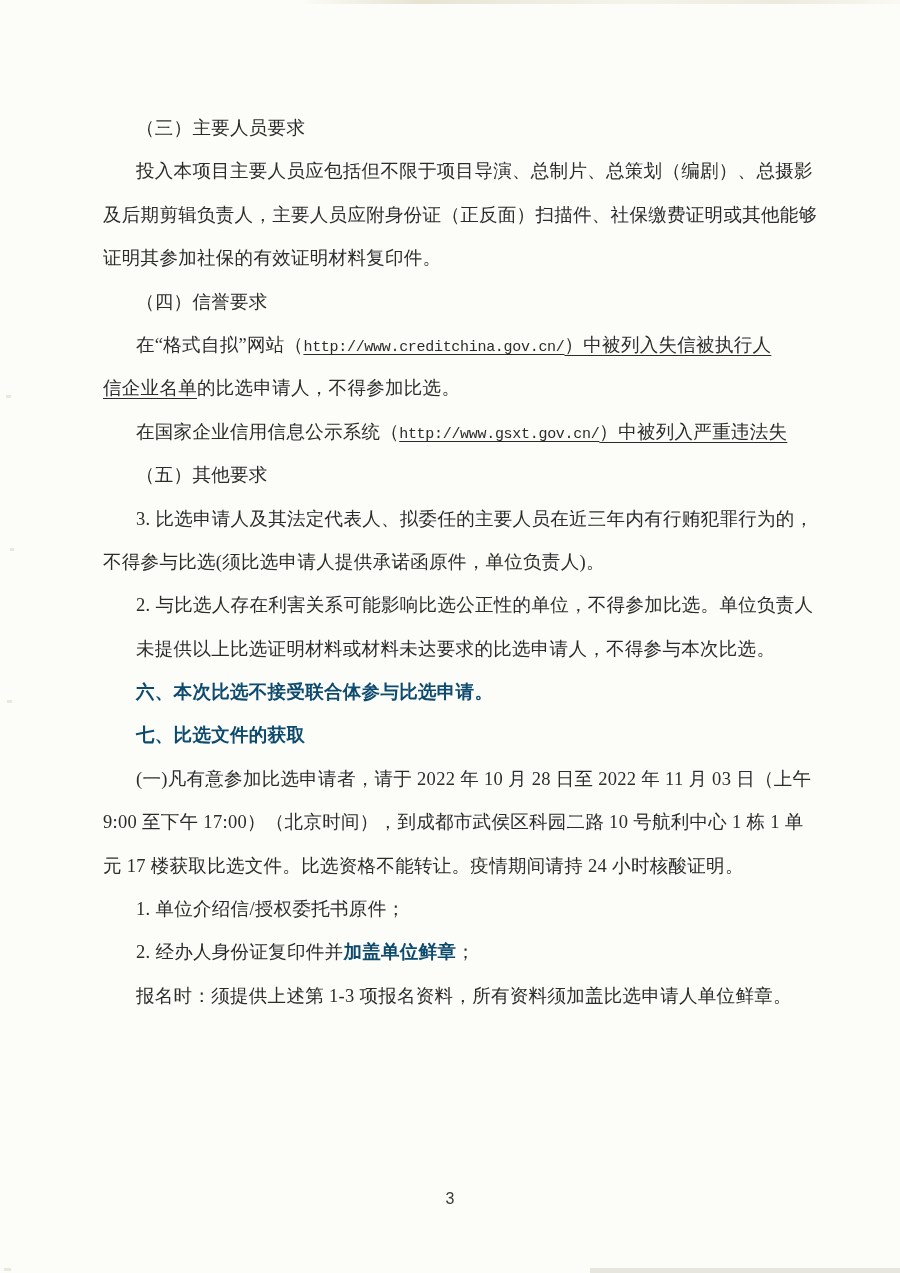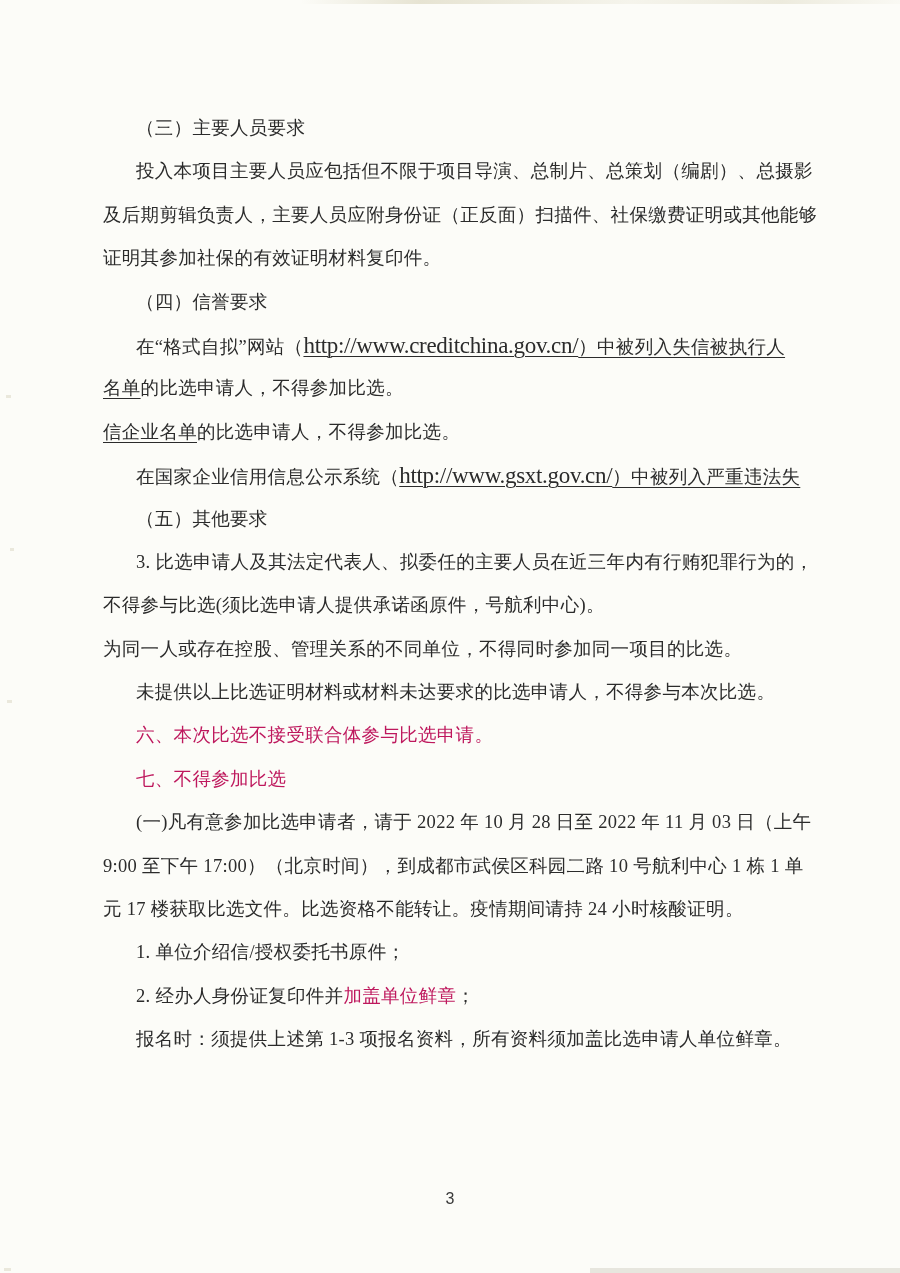--- a/index.html
+++ b/index.html
@@ -28,31 +28,31 @@
     height: 43.4px;
     line-height: 43.4px;
     font-size: 18.5px;
     letter-spacing: 0.3px;
     white-space: nowrap;
   }
   .line.indent {
     padding-left: 33px;
   }
   .seg.bold {
-    font-weight: 400;
-    color: #be185d;
+    font-weight: 700;
+    color: #0c4a6e;
   }
   .seg.underline {
     text-decoration: underline;
     text-underline-offset: 4px;
     text-decoration-thickness: 1px;
   }
   .seg.mono {
-    font-family: Liberation Serif, serif;
-    font-size: 23px;
+    font-family: Liberation Mono, monospace;
+    font-size: 15px;
     letter-spacing: -0.3px;
   }
   .seg.mono.underline {
     text-underline-offset: 3px;
   }
   .page-number {
     position: absolute;
     top: 1190px;
     left: 0;
     width: 100%;
@@ -102,30 +102,29 @@
   <div class="artifact-speck speck-3"></div>
   <div class="artifact-speck speck-4"></div>
 
   <div class="content" id="doc-body">
       <div class="line indent"><span class="seg">（三）主要人员要求</span></div>
       <div class="line indent"><span class="seg">投入本项目主要人员应包括但不限于项目导演、总制片、总策划（编剧）、总摄影</span></div>
       <div class="line"><span class="seg">及后期剪辑负责人，主要人员应附身份证（正反面）扫描件、社保缴费证明或其他能够</span></div>
       <div class="line"><span class="seg">证明其参加社保的有效证明材料复印件。</span></div>
       <div class="line indent"><span class="seg">（四）信誉要求</span></div>
       <div class="line indent"><span class="seg">在“格式自拟”网站（</span><span class="seg mono underline">http://www.creditchina.gov.cn/</span><span class="seg underline">）中被列入失信被执行人</span></div>
-      <div class="line"><span class="seg underline">名单</span><span class="seg">的比选申请人，不得参加比选。</span></div>
       <div class="line"><span class="seg underline">信企业名单</span><span class="seg">的比选申请人，不得参加比选。</span></div>
       <div class="line indent"><span class="seg">在国家企业信用信息公示系统（</span><span class="seg mono underline">http://www.gsxt.gov.cn/</span><span class="seg underline">）中被列入严重违法失</span></div>
       <div class="line indent"><span class="seg">（五）其他要求</span></div>
       <div class="line indent"><span class="seg">3. 比选申请人及其法定代表人、拟委任的主要人员在近三年内有行贿犯罪行为的，</span></div>
-      <div class="line"><span class="seg">不得参与比选(须比选申请人提供承诺函原件，号航利中心)。</span></div>
-      <div class="line"><span class="seg">为同一人或存在控股、管理关系的不同单位，不得同时参加同一项目的比选。</span></div>
+      <div class="line"><span class="seg">不得参与比选(须比选申请人提供承诺函原件，单位负责人)。</span></div>
+      <div class="line indent"><span class="seg">2. 与比选人存在利害关系可能影响比选公正性的单位，不得参加比选。单位负责人</span></div>
       <div class="line indent"><span class="seg">未提供以上比选证明材料或材料未达要求的比选申请人，不得参与本次比选。</span></div>
       <div class="line indent"><span class="seg bold">六、本次比选不接受联合体参与比选申请。</span></div>
-      <div class="line indent"><span class="seg bold">七、不得参加比选</span></div>
+      <div class="line indent"><span class="seg bold">七、比选文件的获取</span></div>
       <div class="line indent"><span class="seg">(一)凡有意参加比选申请者，请于 2022 年 10 月 28 日至 2022 年 11 月 03 日（上午</span></div>
       <div class="line"><span class="seg">9:00 至下午 17:00）（北京时间），到成都市武侯区科园二路 10 号航利中心 1 栋 1 单</span></div>
       <div class="line"><span class="seg">元 17 楼获取比选文件。比选资格不能转让。疫情期间请持 24 小时核酸证明。</span></div>
       <div class="line indent"><span class="seg">1. 单位介绍信/授权委托书原件；</span></div>
       <div class="line indent"><span class="seg">2. 经办人身份证复印件并</span><span class="seg bold">加盖单位鲜章</span><span class="seg">；</span></div>
       <div class="line indent"><span class="seg">报名时：须提供上述第 1-3 项报名资料，所有资料须加盖比选申请人单位鲜章。</span></div>
     </div>
 
   <div class="page-number">3</div>
 

